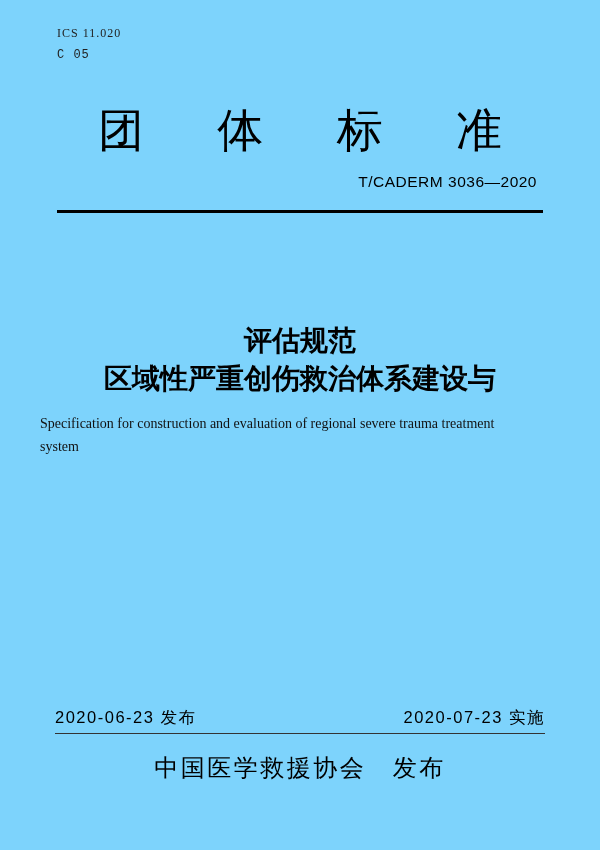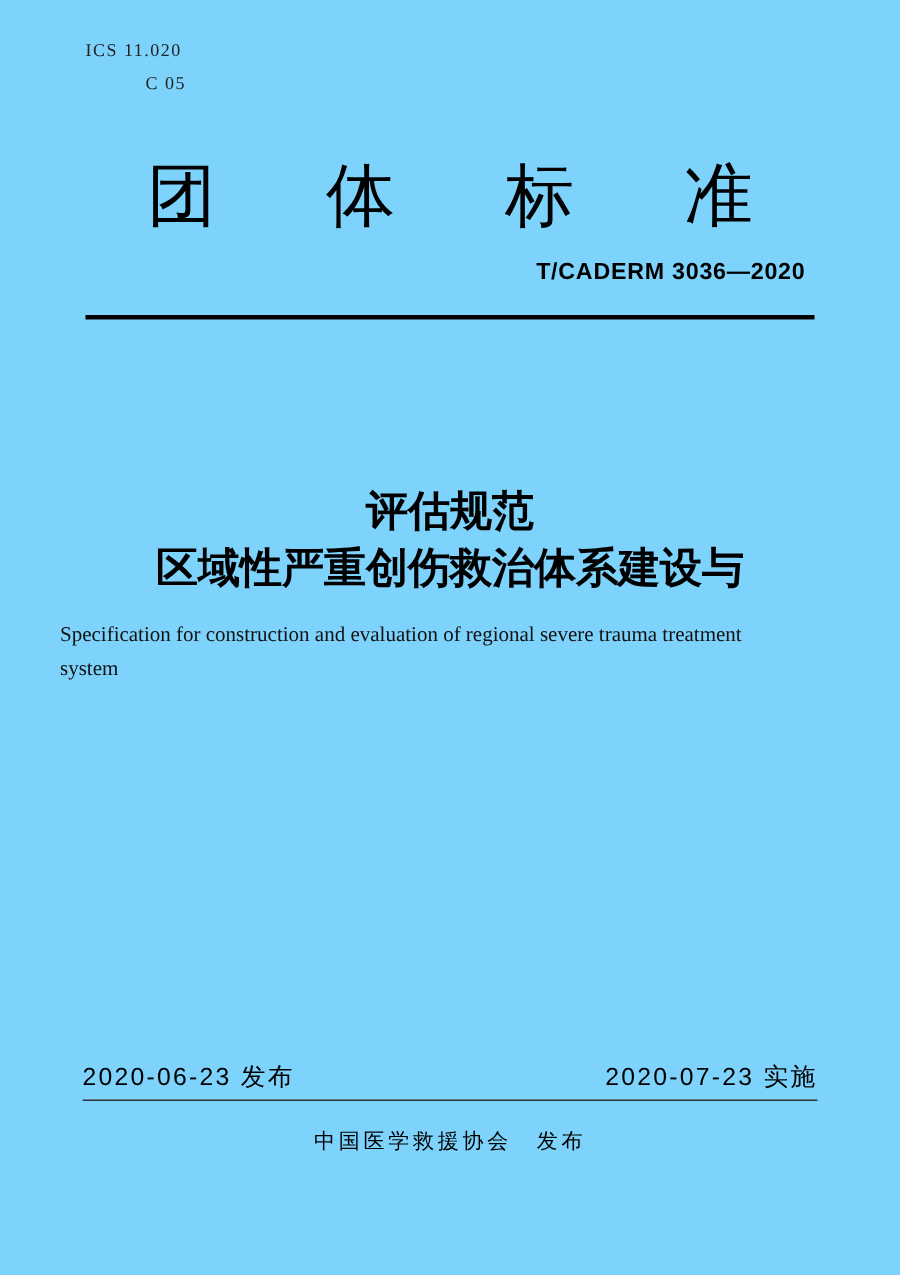--- a/index.html
+++ b/index.html
@@ -17,43 +17,42 @@
     position: absolute;
     left: 57px; top: 26px;
     font-family: "Liberation Serif", "DejaVu Serif", serif;
     font-size: 12px;
     letter-spacing: 1px;
     color: #222;
   }
   .ccode {
     position: absolute;
     left: 57px; top: 48px;
-    font-family: Liberation Serif, serif;
+    font-family: Liberation Mono, monospace;
     font-size: 12px;
     letter-spacing: 1px;
     color: #222;
-    margin-left: 40px;
   }
   .std-type {
     position: absolute;
     left: 98px; top: 104px;
     width: 404px;
     display: flex;
     justify-content: space-between;
     font-size: 46px;
     line-height: 52px;
     font-weight: 500;
     color: #000;
   }
   .std-num {
     position: absolute;
     right: 63px; top: 173px;
     font-size: 15.5px;
     letter-spacing: 0.5px;
-    font-weight: 700;
+    font-weight: 400;
     color: #000;
     margin-left: 12px;
   }
   .rule-thick {
     position: absolute;
     left: 57px; top: 210px;
     width: 486px;
     height: 3px;
     background: #000;
   }
@@ -93,21 +92,21 @@
     left: 55px; top: 733px;
     width: 490px;
     height: 1px;
     background: #333;
   }
   .publisher {
     position: absolute;
     left: 0; top: 752px;
     width: 600px;
     text-align: center;
-    font-size: 14px;
+    font-size: 24px;
     letter-spacing: 2.5px;
     color: #000;
   }
 </style>
 </head>
 <body>
 
 <div class="page">
 
   <div class="ics">ICS 11.020</div>

